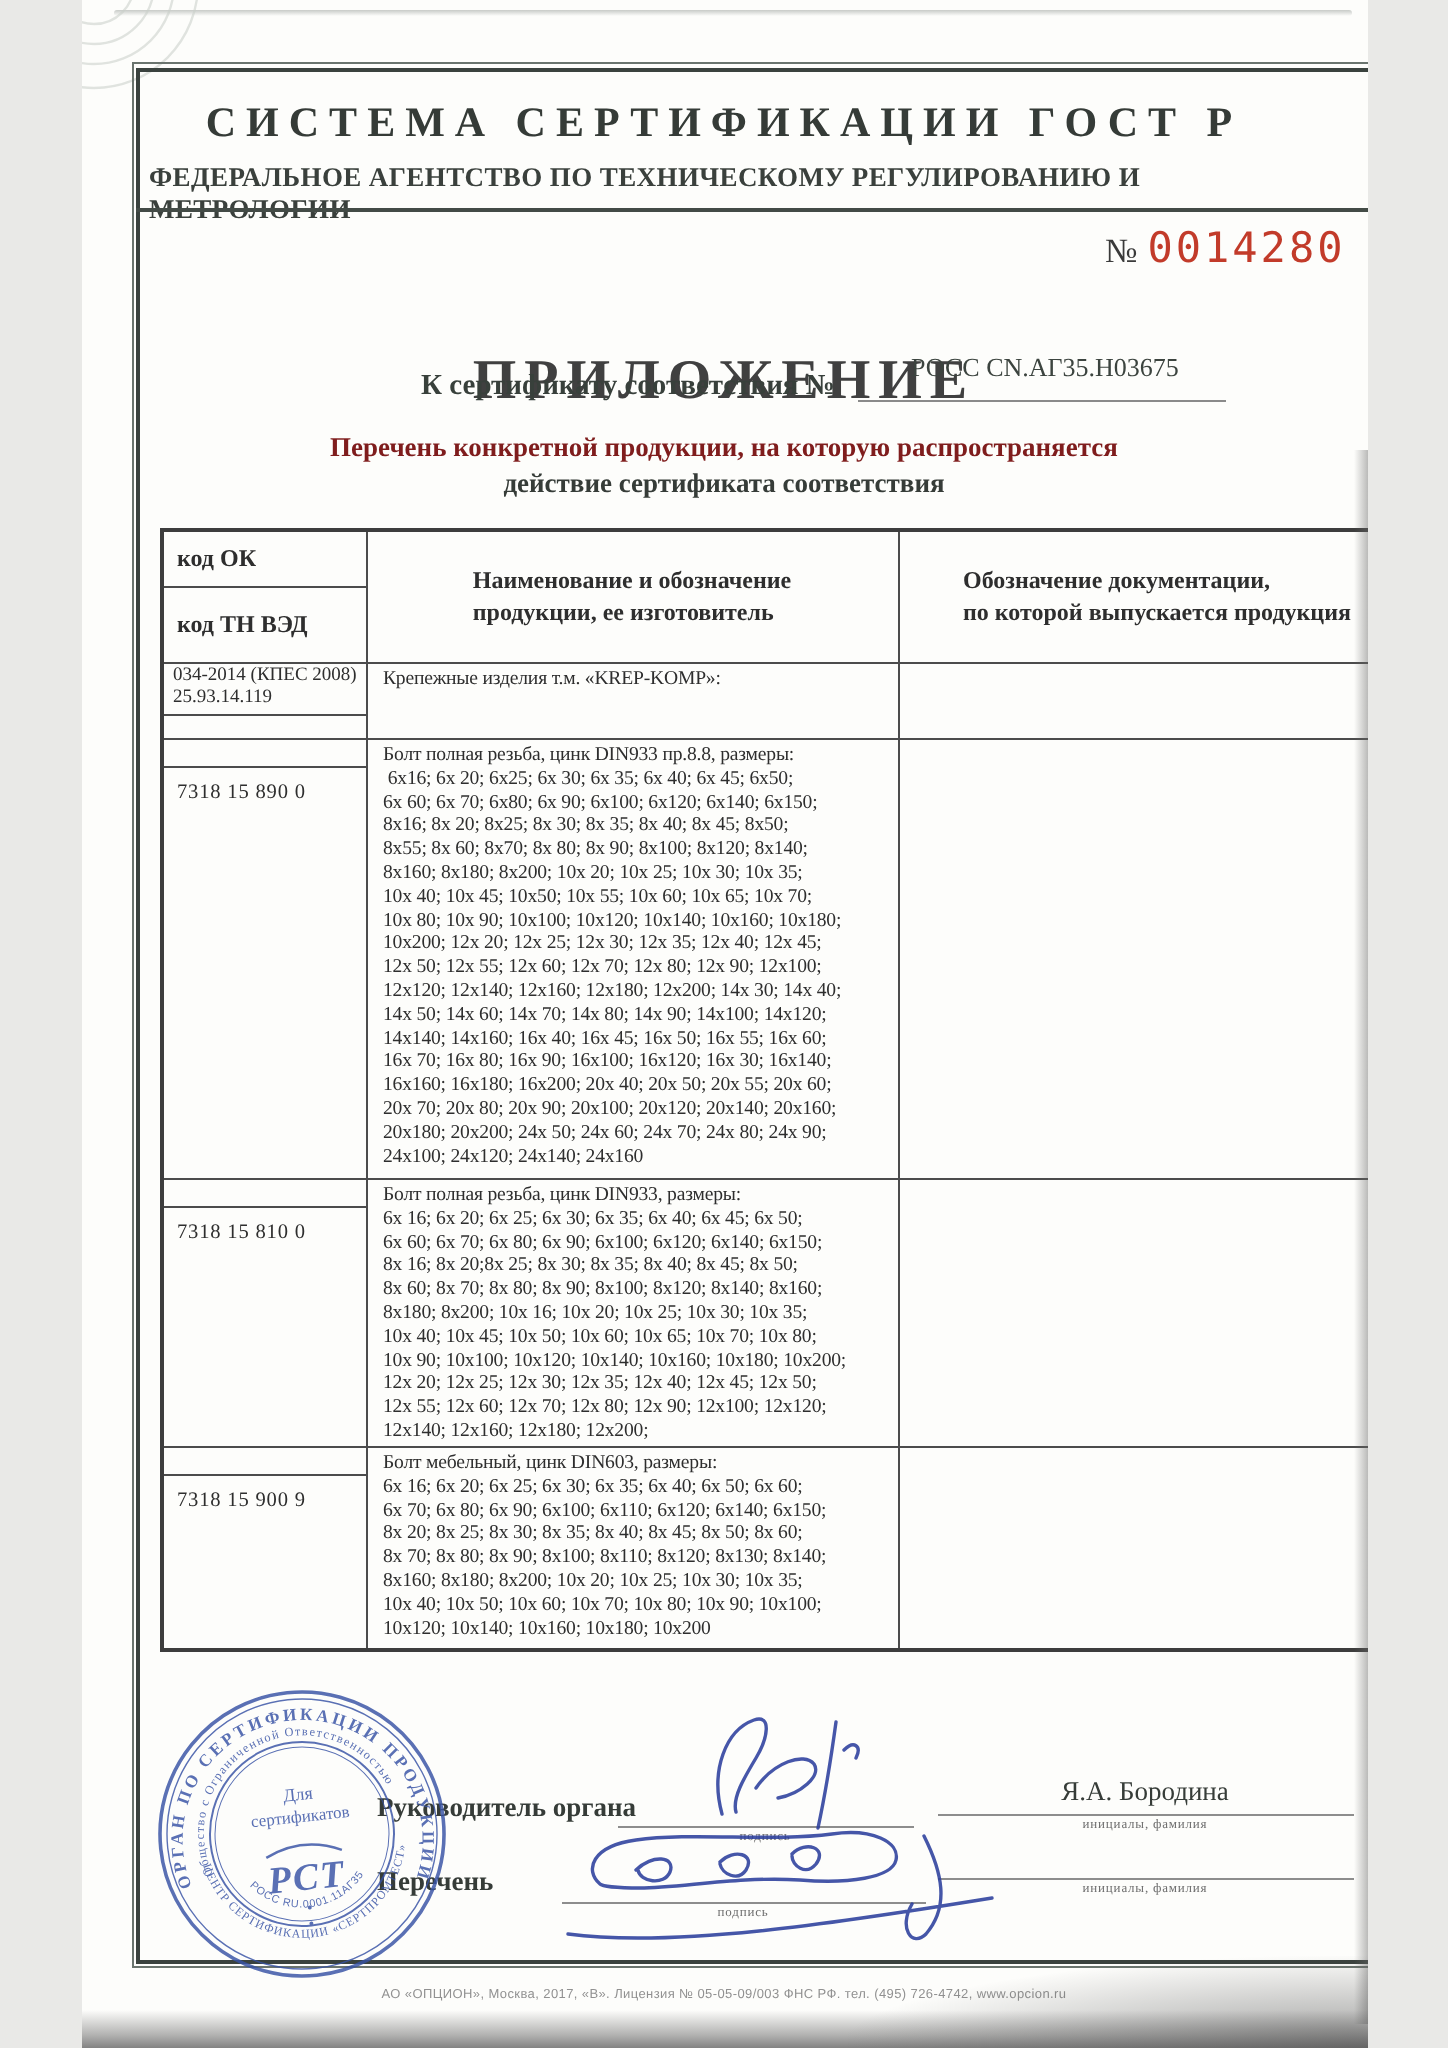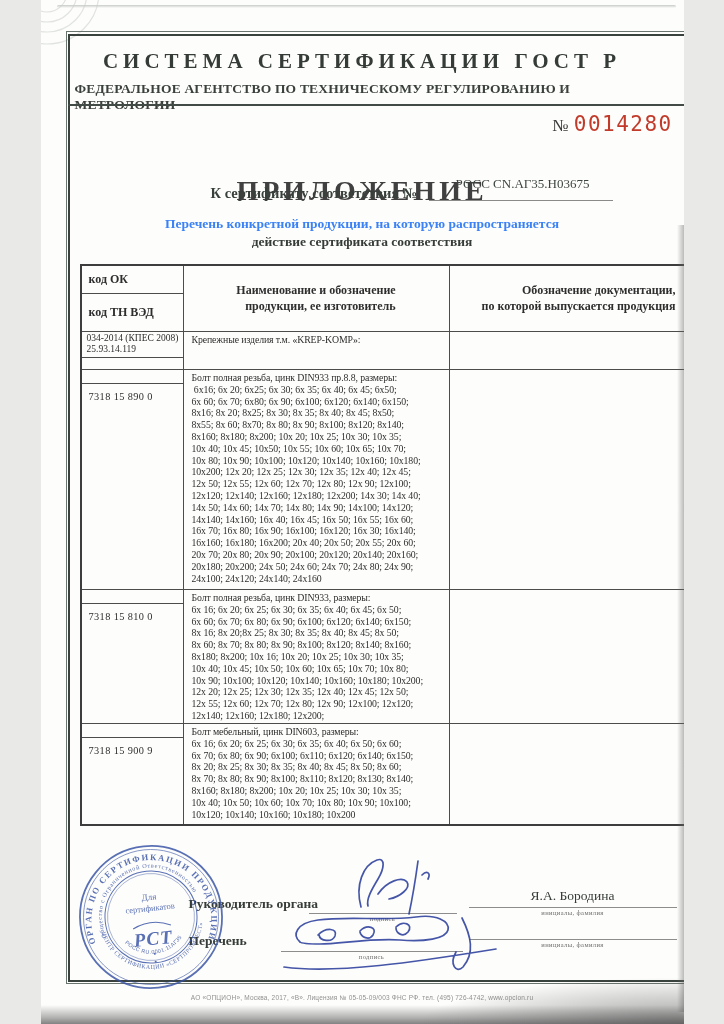--- a/index.html
+++ b/index.html
@@ -23,35 +23,35 @@
   .form-no .sign { font-size:17px; color:#3a3a3a; margin-right:5px; }
   .form-no .digits { font-family:"DejaVu Sans Mono",monospace; font-size:21px; color:#c23b2a; letter-spacing:1.5px; }
 
   .pril { position:absolute; top:143px; left:0; right:0; text-align:center;
     font-size:28px; font-weight:bold; letter-spacing:4px; color:#404040;margin-top:32px; }
 
   .cert-line { position:absolute; top:185px; left:170px; font-size:14.5px; font-weight:bold; color:#38403b; }
   .cert-no { position:absolute; top:176px; left:390px; width:184px; text-align:center; font-size:13px; color:#3c443f; }
   .cert-underline { position:absolute; top:200px; left:388px; width:184px; border-top:1px solid #8a8a8a; }
 
-  .scope1 { position:absolute; top:216px; left:0; right:0; text-align:center; font-size:13.5px; font-weight:bold; color:#3b82f6; }
+  .scope1 { position:absolute; top:216px; left:0; right:0; text-align:center; font-size:13.5px; font-weight:bold; color:#7f1d1d; }
   .scope2 { position:absolute; top:234px; left:0; right:0; text-align:center; font-size:13.5px; font-weight:bold; color:#363c38; }
 
   
   .cert-table { position:absolute; left:39px; top:264px; width:626px; height:558px;
     border:2px solid #3d3d3d; display:grid;
     grid-template-columns:102px 266px 1fr;
     grid-template-rows:66px 38px 220px 134px 100px; }
   .cell { border-right:1px solid #4c4c4c; border-bottom:1px solid #4c4c4c; overflow:hidden; }
   .cell.last-col { border-right:none; }
   .cell.last-row { border-bottom:none; }
   .h-left .h-ok { height:27px; border-bottom:1px solid #4c4c4c; display:flex; align-items:center;
     padding-left:7px; font-size:12px; font-weight:600; }
   .h-left .h-tnved { height:37px; display:flex; align-items:center; padding-left:7px; font-size:12px; font-weight:600; }
-  .h-mid, .h-right { display:flex; align-items:center; justify-content:center; text-align:right;
+  .h-mid, .h-right { display:flex; align-items:center; justify-content:center; text-align:left;
     font-size:12px; font-weight:600; line-height:15.5px; white-space:pre-line; }
   .l-rowA { display:flex; flex-direction:column; }
   .l-rowA .txt { height:24px; border-bottom:1px solid #4c4c4c; padding:1px 0 0 5px;
     font-size:9.5px; line-height:11px; white-space:pre; }
   .l-block { display:flex; flex-direction:column; }
   .l-block .sp { height:13px; border-bottom:1px solid #4c4c4c; }
   .l-block .code { padding:7px 0 0 7px; font-size:10.3px; letter-spacing:0.4px; }
   .m-cell { padding:2px 2px 0 8px; font-size:9.8px; line-height:11.8px; letter-spacing:-0.1px; white-space:pre; }
 
   

